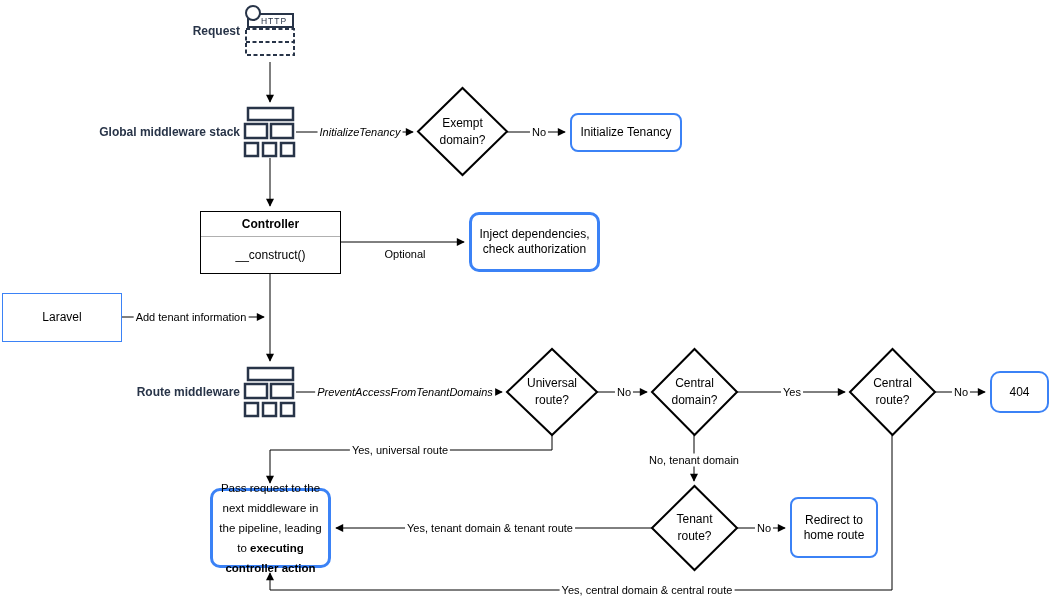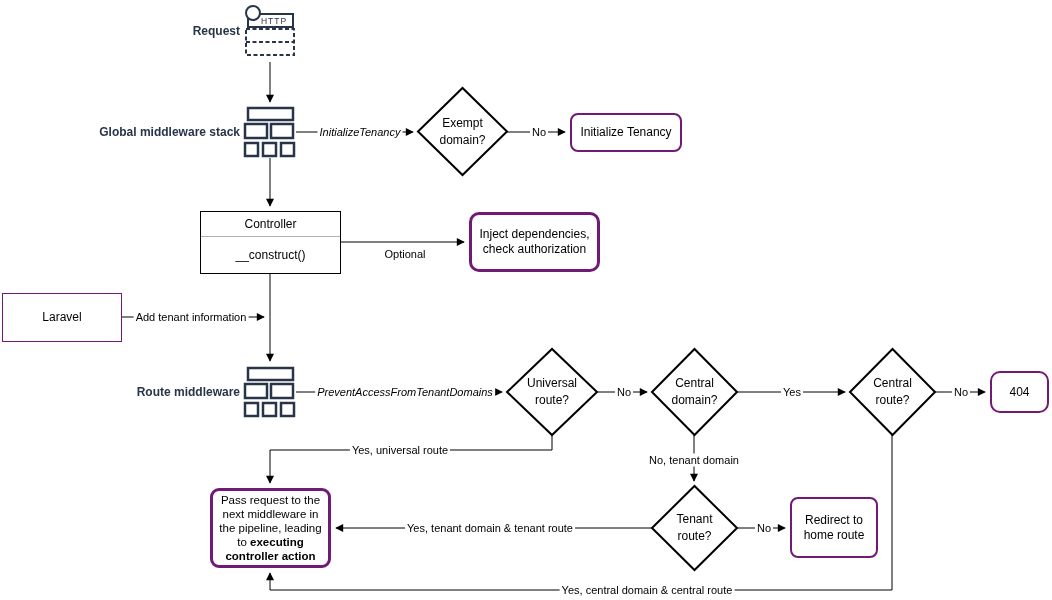--- a/index.html
+++ b/index.html
@@ -18,37 +18,37 @@
     padding:0 2px;white-space:nowrap;color:#000;
   }
   .edge-label.it{font-style:italic;}
   .dtext{
     position:absolute;display:flex;align-items:center;justify-content:center;
     text-align:center;white-space:pre-line;font-size:12px;line-height:17px;
     pointer-events:none;
   }
   .box{
     position:absolute;box-sizing:border-box;background:#fff;
-    border:2px solid #701a75;display:flex;align-items:center;justify-content:center;
+    border:2px solid #3b82f6;display:flex;align-items:center;justify-content:center;
     text-align:center;white-space:pre-line;font-size:12px;line-height:15px;
   }
   .r8{border-radius:8px;} .r10{border-radius:10px;}
   .bw3{border-width:3px;} .bw25{border-width:2.5px;}
   .b-init{left:570px;top:113px;width:112px;height:39px;}
   .b-inject{left:469px;top:212px;width:131px;height:60px;}
   .b-404{left:990px;top:371px;width:59px;height:42px;}
   .b-redirect{left:790px;top:497px;width:88px;height:61px;}
-  .b-pass{left:210px;top:488px;width:121px;height:80px;font-size:11.5px;line-height:14px;padding:2px;white-space:normal;border-radius:9px;}
+  .b-pass{left:210px;top:488px;width:121px;height:80px;font-size:11.5px;line-height:20px;padding:2px;white-space:normal;}
   .b-laravel{left:2px;top:293px;width:120px;height:49px;border-width:1.5px;border-radius:0;}
   .uml{
     position:absolute;left:200px;top:211px;width:141px;height:63px;
     border:1.5px solid #000;background:#fff;box-sizing:border-box;
     display:flex;flex-direction:column;font-size:12px;
   }
-  .uml-h{height:24px;border-bottom:1px solid var(--divider,#b0b0b0);font-weight:normal;
+  .uml-h{height:24px;border-bottom:1px solid var(--divider,#b0b0b0);font-weight:bold;
     display:flex;align-items:center;justify-content:center;}
   .uml-b{flex:1;display:flex;align-items:center;justify-content:center;}
   .d-exempt{left:418px;top:88px;width:89px;height:87px;}
   .d-universal{left:507px;top:349px;width:90px;height:86px;}
   .d-cdomain{left:652px;top:349px;width:85px;height:86px;}
   .d-croute{left:850px;top:349px;width:85px;height:86px;}
   .d-tenant{left:652px;top:486px;width:85px;height:84px;}
 </style>
 </head>
 <body>

